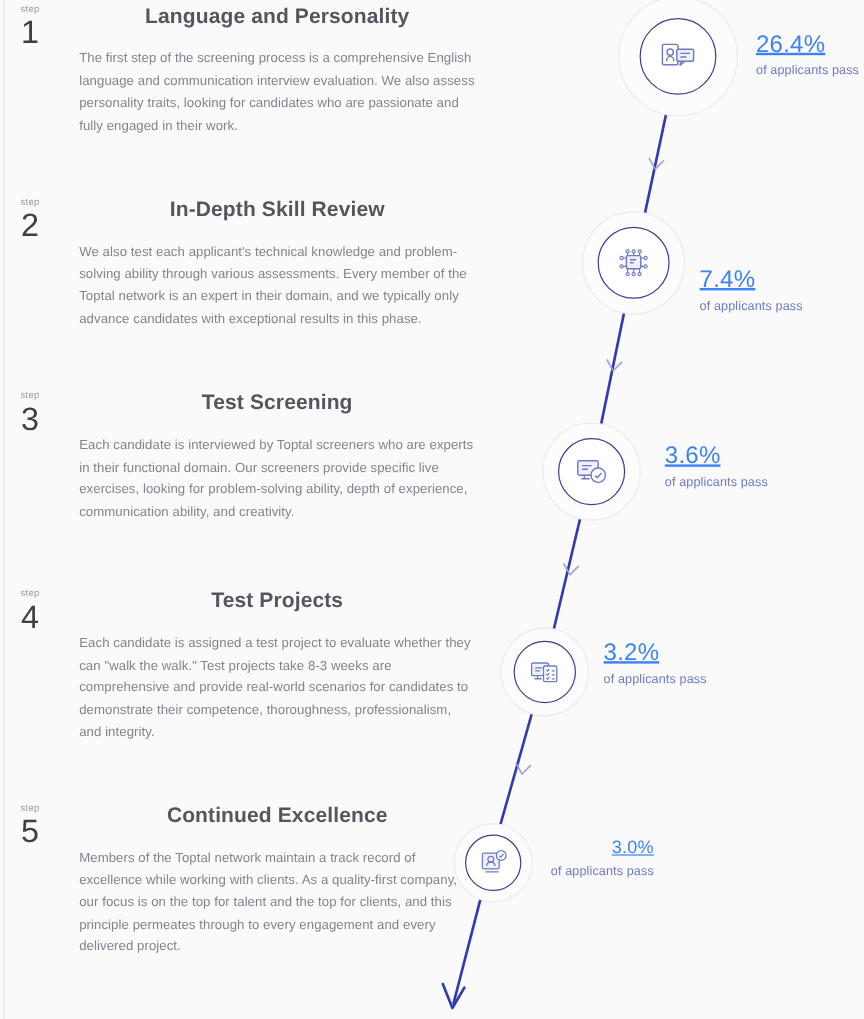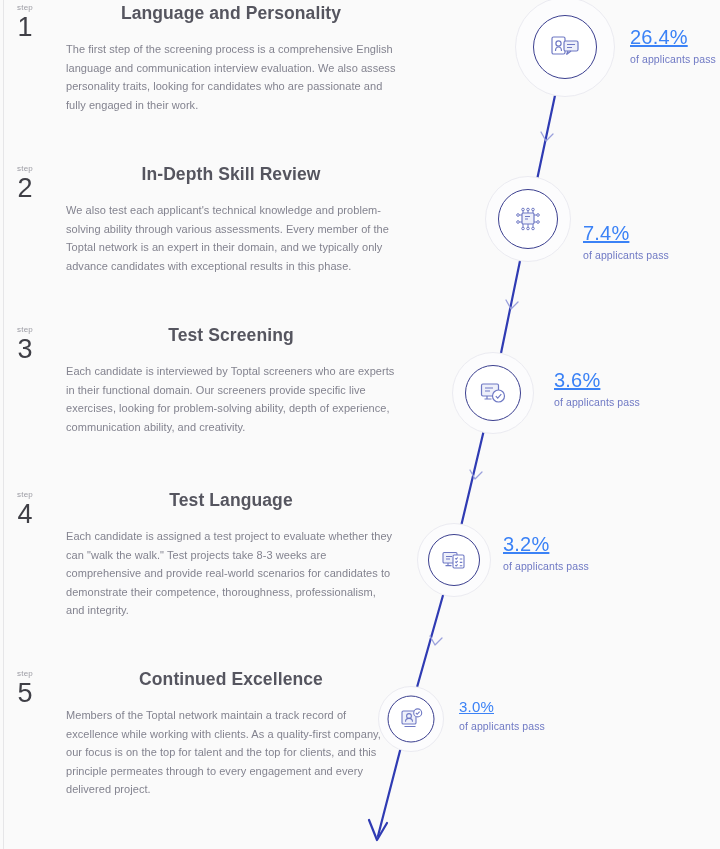--- a/index.html
+++ b/index.html
@@ -182,21 +182,21 @@
       <p class="step-desc">Each candidate is interviewed by Toptal screeners who are experts in their functional domain. Our screeners provide specific live exercises, looking for problem-solving ability, depth of experience, communication ability, and creativity.</p>
     </div>
   </div>
 
   <div class="step-row" style="top:489px;">
     <div class="step-marker">
       <span class="step-word">step</span>
       <span class="step-num">4</span>
     </div>
     <div class="step-body">
-      <h2 class="step-title">Test Language</h2>
+      <h2 class="step-title">Test Projects</h2>
       <p class="step-desc">Each candidate is assigned a test project to evaluate whether they can "walk the walk." Test projects take 8-3 weeks are comprehensive and provide real-world scenarios for candidates to demonstrate their competence, thoroughness, professionalism, and integrity.</p>
     </div>
   </div>
 
   <div class="step-row" style="top:668px;">
     <div class="step-marker">
       <span class="step-word">step</span>
       <span class="step-num">5</span>
     </div>
     <div class="step-body">
@@ -308,18 +308,18 @@
       <svg width="24" height="23" viewBox="0 0 24 23" fill="none" stroke="#6f79c4" stroke-width="1.1">
         <rect x="2.5" y="3.5" width="14" height="13" rx="1.3" fill="#eef0fa"></rect>
         <circle cx="9.5" cy="8.5" r="2.4"></circle>
         <path d="M6 14.2c0-2.1 1.6-3.3 3.5-3.3s3.5 1.2 3.5 3.3"></path>
         <path d="M5 19h11"></path>
         <circle cx="18.2" cy="5.4" r="4" fill="#ffffff"></circle>
         <path d="M16.4 5.5l1.3 1.3 2.4-2.6"></path>
       </svg>
     </div>
   </div>
-  <div class="stat" style="left:129px; top:697px;">
+  <div class="stat" style="left:129px; top:697px;text-align:right;">
     <div class="stat-pct small">3.0%</div>
     <div class="stat-sub">of applicants pass</div>
   </div>
 
 </div>
 
 </body></html>

